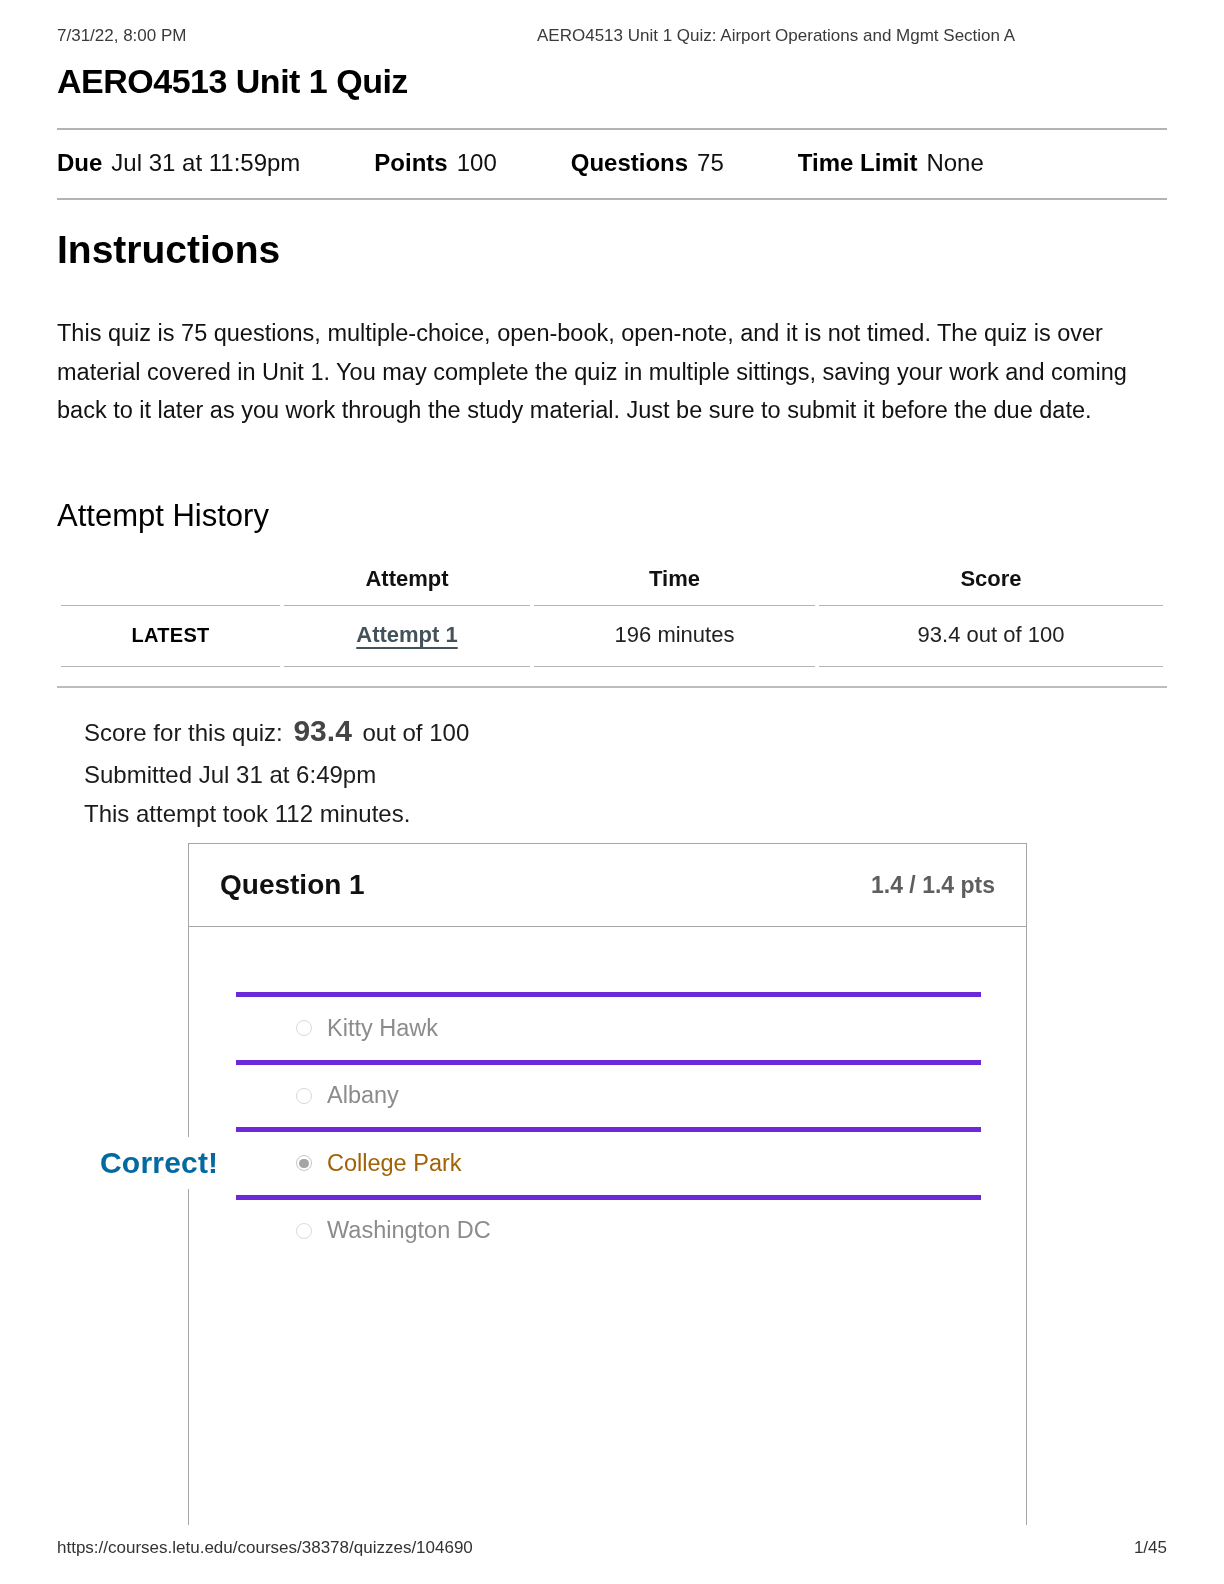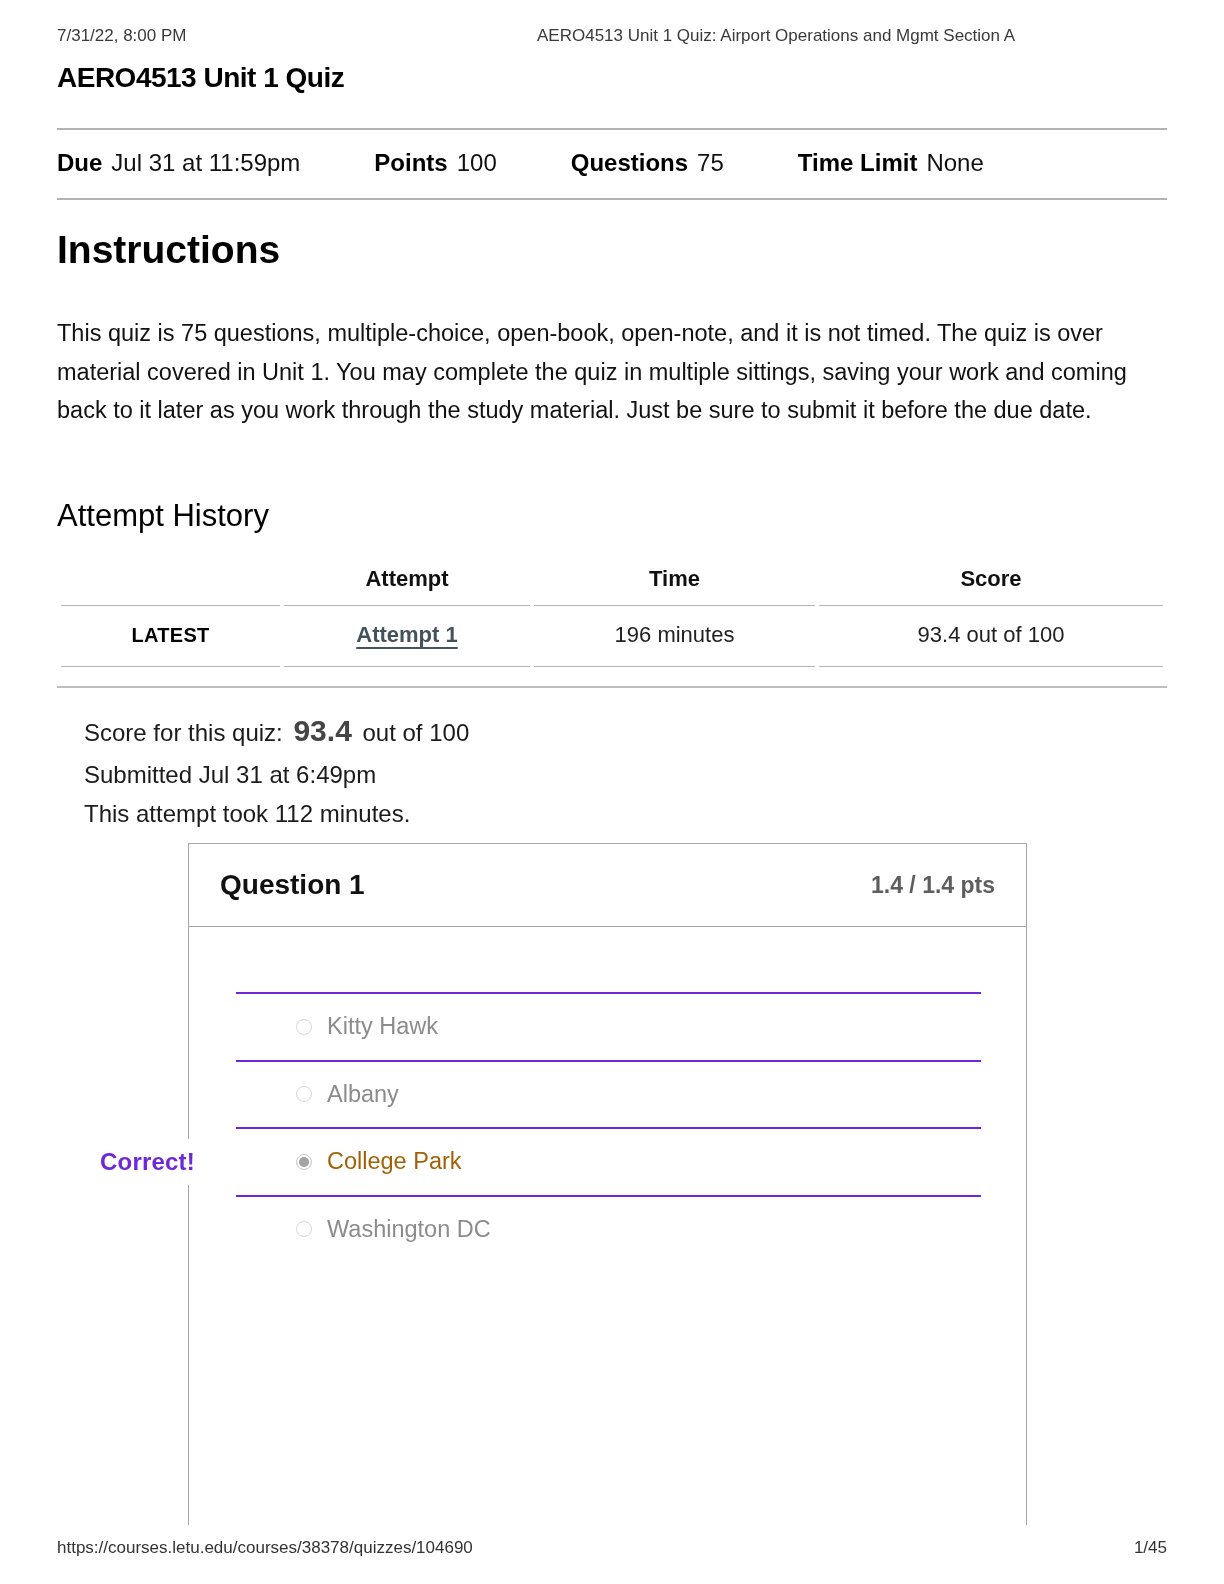--- a/index.html
+++ b/index.html
@@ -10,21 +10,21 @@
     overflow:hidden; margin:0 auto;
   }
 
   
   .print-header { position:absolute; top:26px; left:57px; right:57px; height:22px;
     font-size:17px; color:#3a3a3a; }
   .ph-date { position:absolute; left:0; top:0; }
   .ph-doctitle { position:absolute; left:480px; top:0; white-space:nowrap; }
 
   
-  .page-title { position:absolute; top:62px; left:57px; font-size:28px; font-weight:700;
+  .page-title { position:absolute; top:62px; left:57px; font-size:34px; font-weight:700;
     color:#000; letter-spacing:-0.5px; }
 
   .rule { position:absolute; left:57px; width:1110px; height:2px; background:#b3b3b3; }
   .rule-1 { top:128px; }
   .rule-2 { top:198px; }
   .rule-3 { top:686px; height:1.5px; background:#bdbdbd; }
 
   
   .quiz-meta { position:absolute; top:149px; left:57px; display:flex; gap:74px;
     font-size:24px; color:#111; }
@@ -62,31 +62,31 @@
     border:1.5px solid #a6a6a6; border-bottom:none; background:#fff; }
   .q-header { display:flex; justify-content:space-between; align-items:center;
     height:83px; padding:0 31px; border-bottom:1.5px solid #a6a6a6; }
   .q-title { font-size:28px; font-weight:700; color:#111; }
   .q-points { font-size:23px; font-weight:700; color:#5e5e5e; }
   .q-body { padding:27px 30px 0 30px; }
   .q-text { width:724px; font-size:24px; line-height:43px; color:#161616; }
 
   .answers { margin:38px 15px 0 17px; }
   .answer { position:relative; display:flex; align-items:center; gap:15px;
-    height:67.5px; padding-left:60px; border-top:2px solid #6d28d9; cursor:pointer; }
+    height:67.5px; padding-left:60px; border-top:5px solid #6d28d9; cursor:pointer; }
   .radio { width:16px; height:16px; border-radius:50%; border:1.5px solid #d9d9d9;
     background:#fff; flex:0 0 auto; }
   .radio.checked { border-color:#c7c7c7; display:flex; align-items:center; justify-content:center; }
   .radio.checked::after { content:""; width:9.5px; height:9.5px; border-radius:50%;
     background:#a4a4a4; }
   .a-label { font-size:23.5px; color:#8c8c8c; }
   .answer.correct .a-label { color:#a16207; }
   .correct-flag { position:absolute; left:-136px; top:50%; transform:translateY(-50%);
-    width:128px; background:#fff; padding:9px 0; font-size:24px; font-weight:800;
-    color:#6d28d9; letter-spacing:0.2px; }
+    width:128px; background:#fff; padding:9px 0; font-size:30px; font-weight:800;
+    color:#0369a1; letter-spacing:0.2px; }
 
   
   .print-footer { position:absolute; top:1538px; left:57px; right:57px;
     display:flex; justify-content:space-between; font-size:17px; color:#333; }
 </style>
 </head>
 <body>
 
 <div class="page">
 

